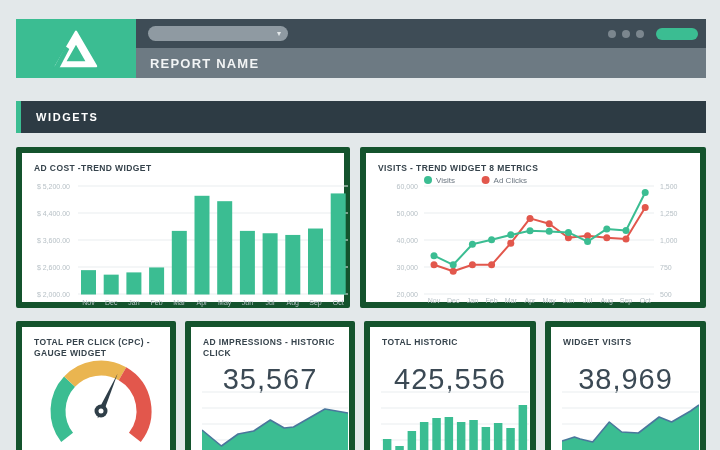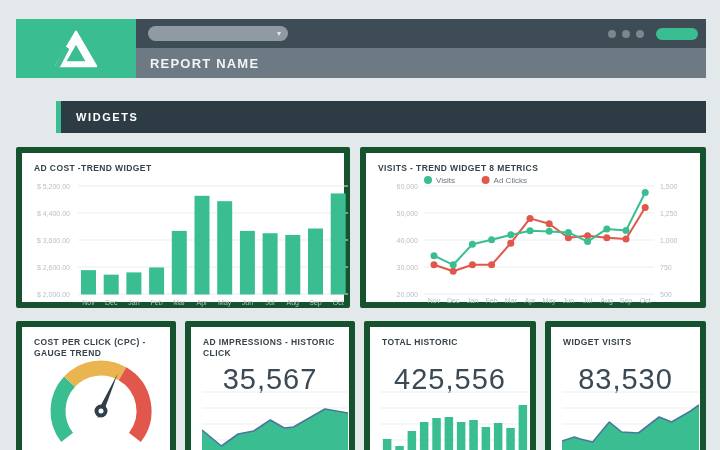--- a/index.html
+++ b/index.html
@@ -19,21 +19,21 @@
     position:relative;}
   .dropdown .caret{position:absolute;right:7px;top:2px;font-size:8px;color:#E3E8EA;line-height:11px;}
   .nav-right{margin-left:auto;display:flex;align-items:center;margin-right:8px;}
   .dots{display:flex;gap:6px;margin-right:12px;}
   .dot{width:8px;height:8px;border-radius:50%;background:#7B868E;}
   .pill{width:42px;height:12px;border-radius:6px;background:#3BBD92;}
   .nav-bottom{margin-left:120px;height:30px;background:#6D7A83;display:flex;align-items:center;}
   .report-title{color:#F2F4F5;font-size:13px;font-weight:bold;letter-spacing:1.2px;padding-left:14px;}
   
   .section-bar{margin-top:23px;height:32px;background:#2D3B44;border-left:5px solid #3BBD92;
-    display:flex;align-items:center;margin-left:40px;}
+    display:flex;align-items:center;}
   .section-bar span{color:#FFFFFF;font-size:11px;font-weight:bold;letter-spacing:1.6px;padding-left:15px;}
   
   .row{display:flex;}
   .row1{margin-top:14px;gap:10px;}
   .row2{margin-top:13px;gap:9px;}
   .card{background:#FFFFFF;border:6px solid #14532d;border-radius:2px;position:relative;box-sizing:border-box;}
   .card-title{font-size:8.5px;font-weight:bold;letter-spacing:.4px;color:#36434C;
     padding:10px 12px 0 12px;line-height:1.3;}
   .c-adcost{width:334px;height:161px;}
   .c-visits{width:346px;height:161px;}
@@ -179,21 +179,21 @@
           <circle cx="62" cy="6" r="4" fill="#3BBD92"></circle>
           <text x="70" y="9" font-size="8" fill="#6B7680">Visits</text>
           <circle cx="119.6" cy="6" r="4" fill="#E2574C"></circle>
           <text x="127.6" y="9" font-size="8" fill="#6B7680">Ad Clicks</text>
         </svg>
     </div>
   </div>
 
   <div class="row row2">
     <div class="card c-gauge">
-      <div class="card-title">COST PER CLICK (CPC) - GAUGE TREND</div>
+      <div class="card-title">TOTAL PER CLICK (CPC) - GAUGE WIDGET</div>
       <svg id="chart-gauge" class="chart-abs" style="left:11px;top:28px;" width="136" height="120" viewBox="0 0 136 120">
           <path d="M34.11553759491095,82.47344343900329 A43,43 0 0 1 36.551790830375666,26.67407051731256" fill="none" stroke="#3BBD92" stroke-width="15"></path>
           <path d="M36.551790830375666,26.67407051731256 A43,43 0 0 1 89.5,18.760907637269142" fill="none" stroke="#EAB550" stroke-width="15"></path>
           <path d="M89.5,18.760907637269142 A43,43 0 0 1 101.88446240508904,82.4734434390033" fill="none" stroke="#E2574C" stroke-width="15"></path>
           <polygon points="84.7,18.5 65.4,54.9 64.7,63.3 70.6,57.1" fill="#2F3E48"></polygon>
           <circle cx="68" cy="56" r="6.5" fill="#2F3E48"></circle>
           <circle cx="68" cy="56" r="2.5" fill="#FFFFFF"></circle>
           <text x="68" y="110" text-anchor="middle" font-size="13" font-weight="bold" letter-spacing="0.5" fill="#2F3E48">$3.76</text>
         </svg>
     </div>
@@ -226,21 +226,21 @@
           <rect x="75.9" y="32" width="8.5" height="44" fill="#3BBD92"></rect>
           <rect x="88.3" y="30" width="8.5" height="46" fill="#3BBD92"></rect>
           <rect x="100.6" y="37" width="8.5" height="39" fill="#3BBD92"></rect>
           <rect x="112.9" y="33" width="8.5" height="43" fill="#3BBD92"></rect>
           <rect x="125.3" y="38" width="8.5" height="38" fill="#3BBD92"></rect>
           <rect x="137.6" y="15" width="8.5" height="61" fill="#3BBD92"></rect>
         </svg>
     </div>
     <div class="card c-tv">
       <div class="card-title">WIDGET VISITS</div>
-      <div class="big-num">83,530</div>
+      <div class="big-num">38,969</div>
       <svg id="chart-tv" class="chart-abs" style="left:11px;top:63px;" width="137" height="70" viewBox="0 0 137 70">
           <line x1="0" y1="2" x2="137" y2="2" stroke="#E9EDEF" stroke-width="1"></line>
           <line x1="0" y1="18" x2="137" y2="18" stroke="#E9EDEF" stroke-width="1"></line>
           <line x1="0" y1="34" x2="137" y2="34" stroke="#E9EDEF" stroke-width="1"></line>
           <line x1="0" y1="50" x2="137" y2="50" stroke="#E9EDEF" stroke-width="1"></line>
           <path d="M0.0,51 L12.5,47 L18.2,49 L30.7,52 L47.3,32 L59.7,42 L76.4,43 L97.1,27 L109.6,32 L128.6,21 L137.0,15 L137,70 L0,70 Z" fill="#3BBD92"></path>
           <polyline points="0.0,51 12.5,47 18.2,49 30.7,52 47.3,32 59.7,42 76.4,43 97.1,27 109.6,32 128.6,21 137.0,15" fill="none" stroke="#4A779C" stroke-width="1.6" stroke-linejoin="round"></polyline>
         </svg>
     </div>
   </div>

